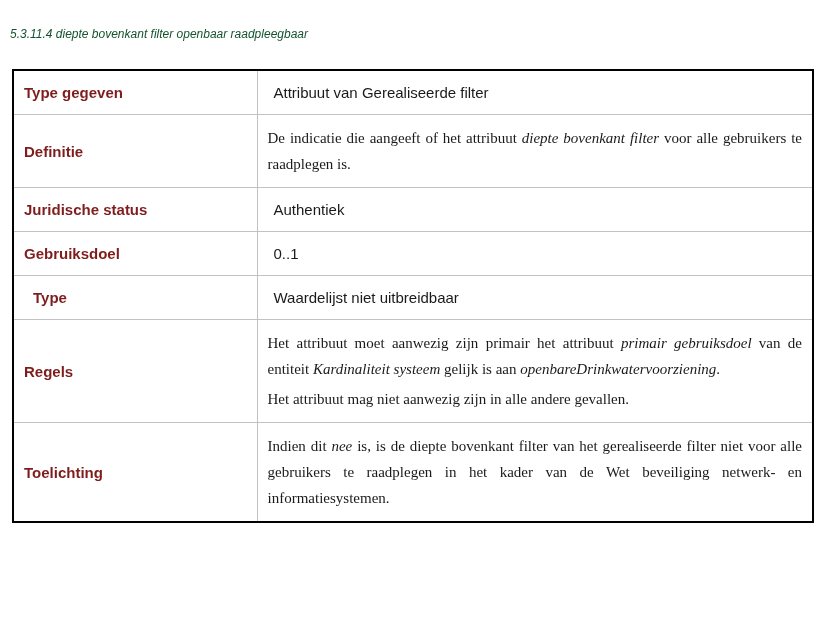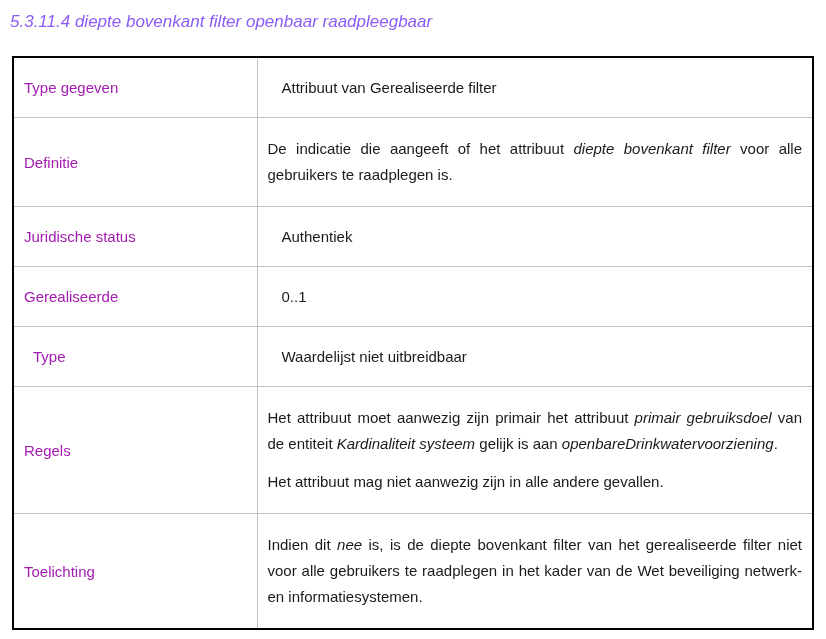--- a/index.html
+++ b/index.html
@@ -12,56 +12,57 @@
   .page {
     width: 826px;
     height: 639px;
     background: #ffffff;
     box-sizing: border-box;
     overflow: hidden;
   }
   .section-heading {
     font-style: italic;
     font-weight: normal;
-    font-size: 17px;
-    color: #8b5cf6;
-    margin: 12px 0 0 10px;
+    font-size: 12px;
+    color: #14532d;
+    margin: 25px 0 0 10px;
     line-height: 19px;
   }
   table.attr-table {
     border-collapse: collapse;
     table-layout: fixed;
     width: 802px;
     margin: 25px 0 0 12px;
     border: 2px solid #000000;
     font-size: 15px;
   }
   table.attr-table td {
     border: 1px solid #c2c2c2;
     vertical-align: middle;
     padding: 6px 10px;
     background: #ffffff;
   }
   td.label-cell {
-    font-weight: normal;
-    color: #a21caf;
+    font-weight: bold;
+    color: #7f1d1d;
     line-height: 19px;
   }
   td.label-cell.indent {
     padding-left: 19px;
   }
   td.value-cell {
     padding: 6px 5px 6px 9px;
     line-height: 19px;
   }
-  td.value-cell .para { margin: 14px; }
+  td.value-cell .para { margin: 6px; }
   td.value-cell.tall .para {
     line-height: 26px;
-    margin: 12px 0;
+    margin: 4px 0;
     text-align: justify;
+    font-family: Liberation Serif, serif;
   }
   td.value-cell.tall .para + .para { margin-top: 0; }
 </style>
 </head>
 <body>
 
 <div class="page">
 
   <h4 class="section-heading">5.3.11.4 diepte bovenkant filter openbaar raadpleegbaar</h4>
 
@@ -83,21 +84,21 @@
             <div class="para"><span>De indicatie die aangeeft of het attribuut </span><i>diepte bovenkant filter</i><span> voor alle gebruikers te raadplegen is.</span></div>
           </td>
       </tr>
       <tr>
         <td class="label-cell">Juridische status</td>
         <td class="value-cell">
             <div class="para"><span>Authentiek</span></div>
           </td>
       </tr>
       <tr>
-        <td class="label-cell">Gerealiseerde</td>
+        <td class="label-cell">Gebruiksdoel</td>
         <td class="value-cell">
             <div class="para"><span>0..1</span></div>
           </td>
       </tr>
       <tr>
         <td class="label-cell indent">Type</td>
         <td class="value-cell">
             <div class="para"><span>Waardelijst niet uitbreidbaar</span></div>
           </td>
       </tr>

